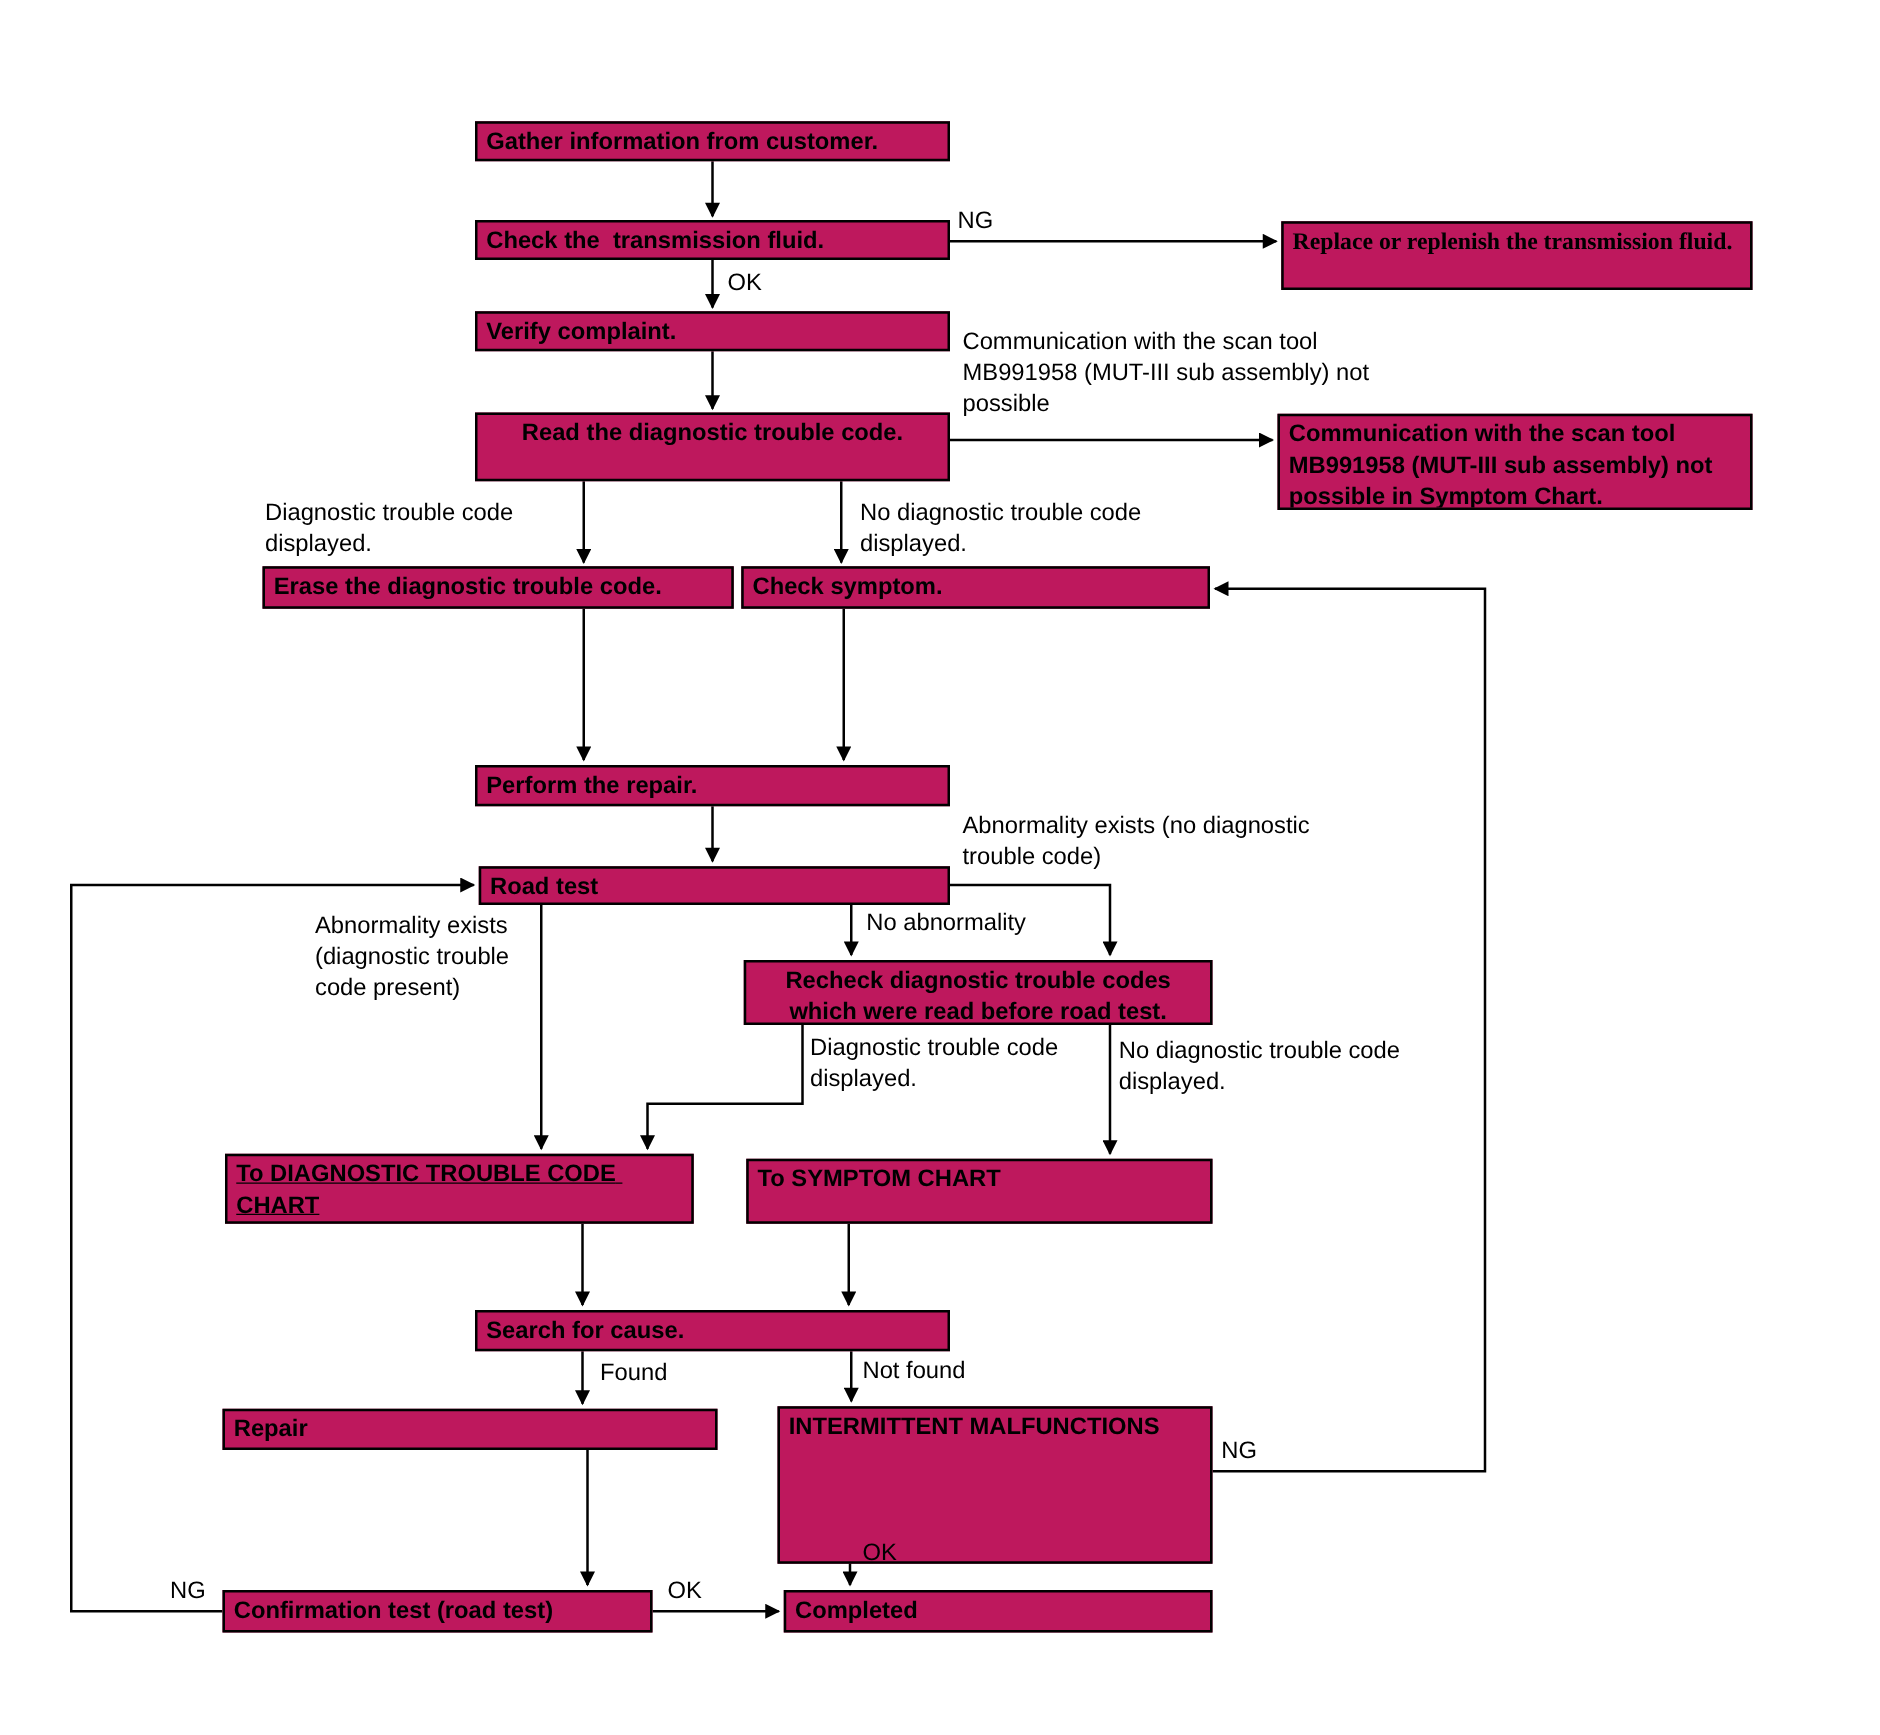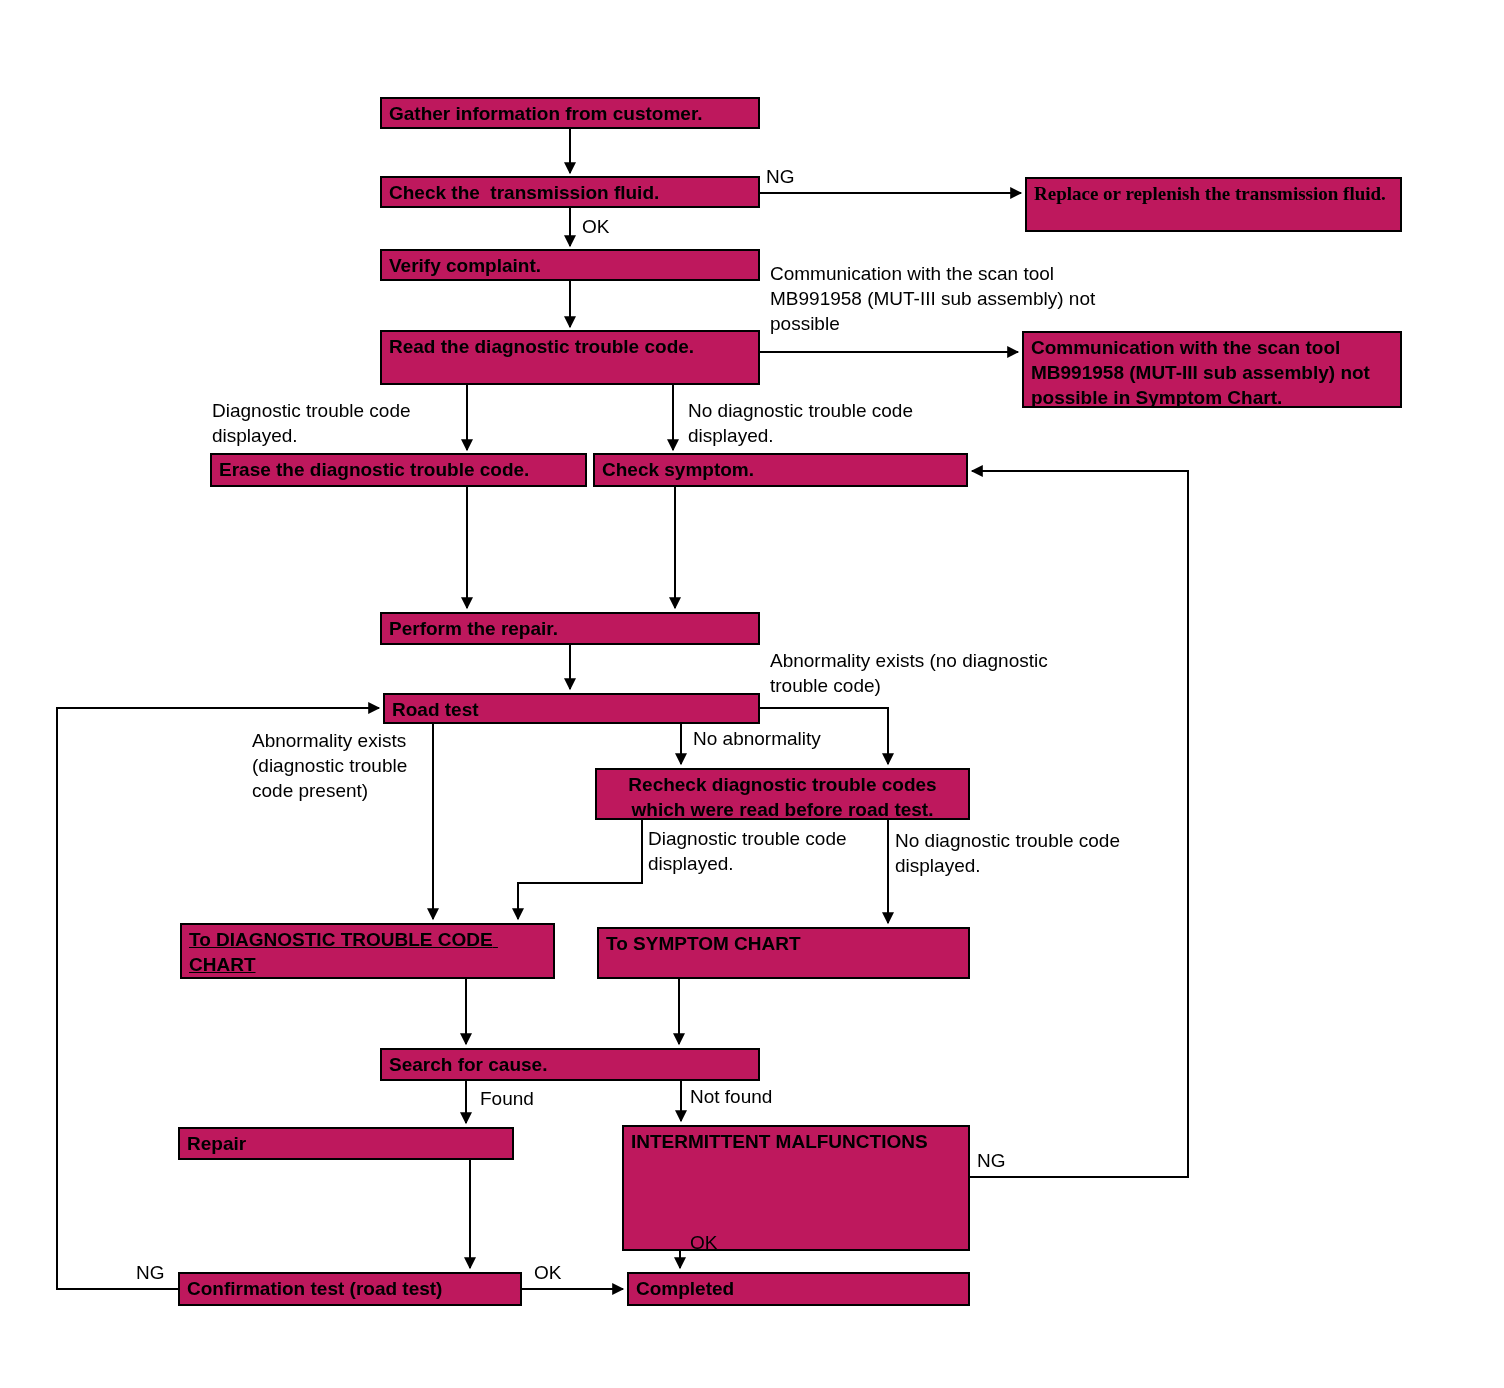--- a/index.html
+++ b/index.html
@@ -86,41 +86,41 @@
   </svg>
 
   <div class="node" style="left:380px; top:97px; width:380px; height:32px;">Gather information from customer.</div>
 
   <div class="node" style="left:380px; top:176px; width:380px; height:32px;">Check the  transmission fluid.</div>
 
   <div class="node" style="left:1025px; top:177px; width:377px; height:55px;font-family:Liberation Serif, serif;">Replace or replenish the transmission fluid.</div>
 
   <div class="node" style="left:380px; top:249px; width:380px; height:32px;">Verify complaint.</div>
 
-  <div class="node" style="left:380px; top:330px; width:380px; height:55px;">Read the diagnostic trouble code.</div>
+  <div class="node" style="left:380px; top:330px; width:380px; height:55px;text-align:center;">Read the diagnostic trouble code.</div>
 
   <div class="node" style="left:1022px; top:331px; width:380px; height:77px;">Communication with the scan tool MB991958 (MUT-III sub assembly) not possible in Symptom Chart.</div>
 
   <div class="node" style="left:210px; top:453px; width:377px; height:34px;">Erase the diagnostic trouble code.</div>
 
   <div class="node" style="left:593px; top:453px; width:375px; height:34px;">Check symptom.</div>
 
   <div class="node" style="left:380px; top:612px; width:380px; height:33px;">Perform the repair.</div>
 
   <div class="node" style="left:383px; top:693px; width:377px; height:31px;">Road test</div>
 
   <div class="node" style="left:595px; top:768px; width:375px; height:52px;text-align:center;">Recheck diagnostic trouble codes which were read before road test.</div>
 
   <div class="node" style="left:180px; top:923px; width:375px; height:56px;text-decoration:underline;">To DIAGNOSTIC TROUBLE CODE CHART</div>
 
   <div class="node" style="left:597px; top:927px; width:373px; height:52px;">To SYMPTOM CHART</div>
 
   <div class="node" style="left:380px; top:1048px; width:380px; height:33px;">Search for cause.</div>
 
-  <div class="node" style="left:178px; top:1127px; width:336px; height:33px;">Repair</div>
+  <div class="node" style="left:178px; top:1127px; width:396px; height:33px;">Repair</div>
 
   <div class="node" style="left:622px; top:1125px; width:348px; height:126px;">INTERMITTENT MALFUNCTIONS</div>
 
   <div class="node" style="left:178px; top:1272px; width:344px; height:34px;">Confirmation test (road test)</div>
 
   <div class="node" style="left:627px; top:1272px; width:343px; height:34px;">Completed</div>
 
   <div class="edge-label" style="left:766px; top:164px;">NG</div>
 
   <div class="edge-label" style="left:582px; top:214px;">OK</div>

